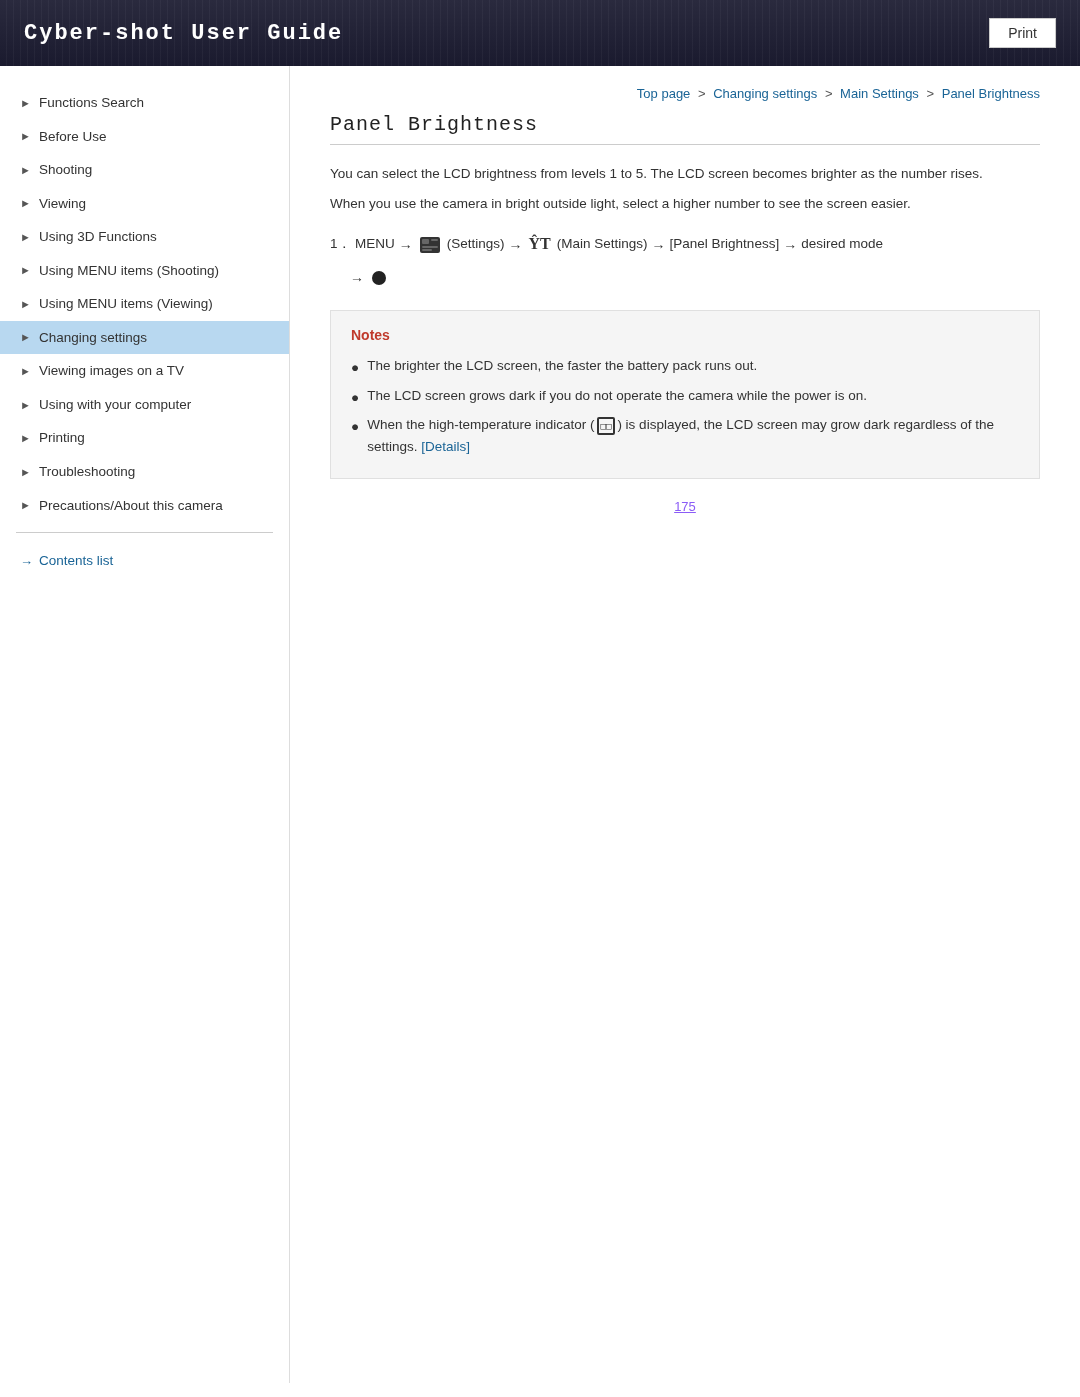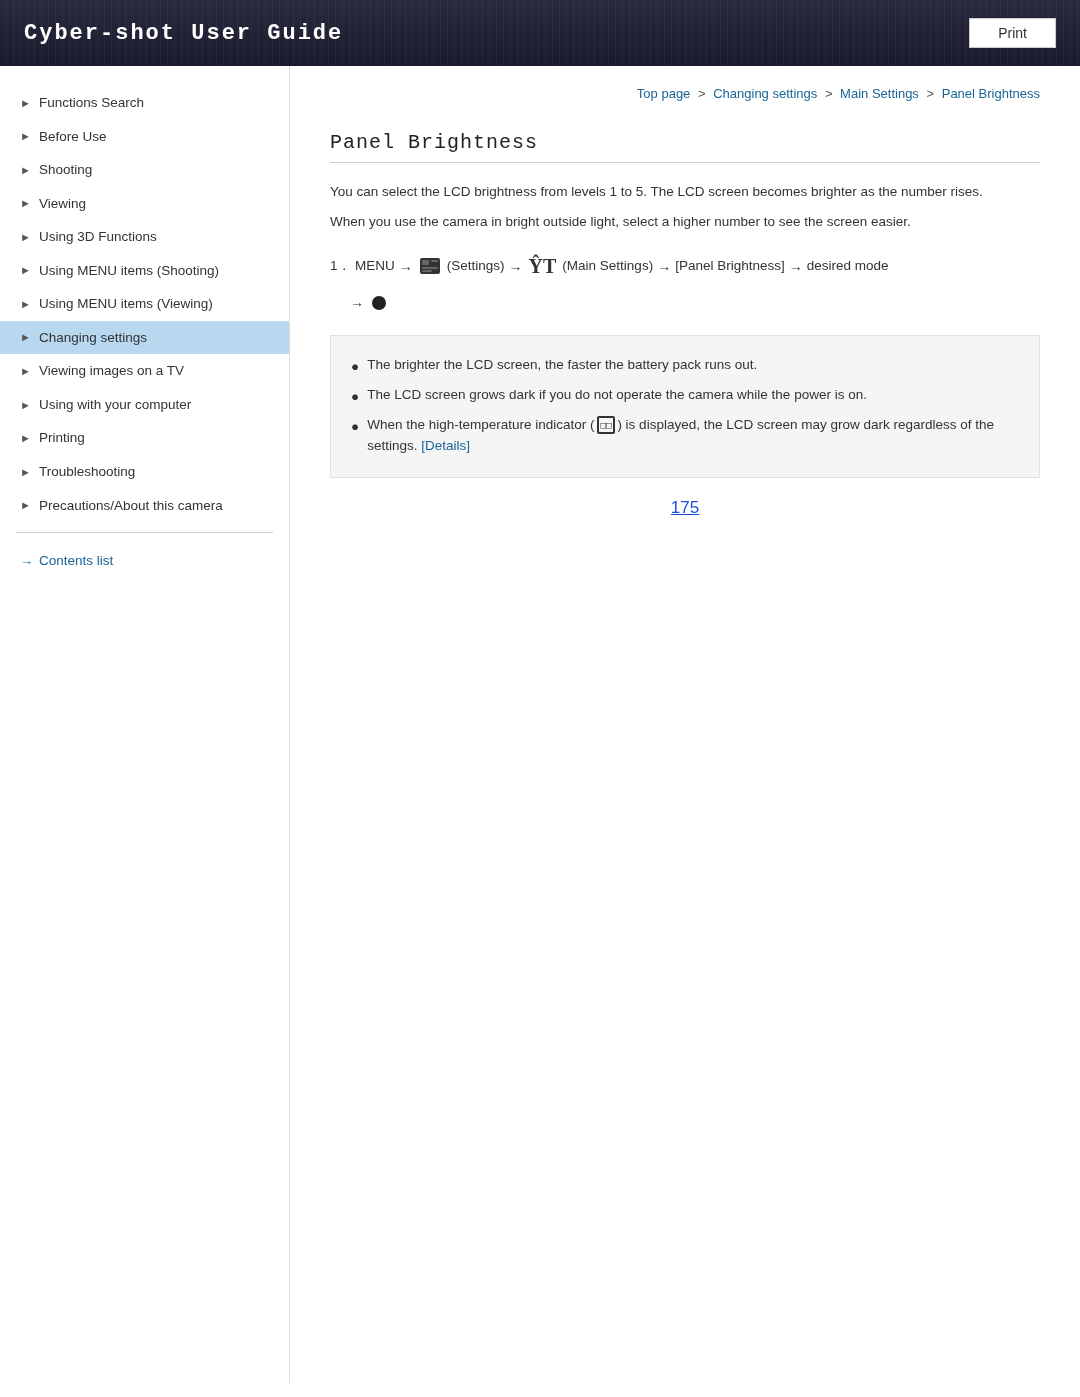--- a/index.html
+++ b/index.html
@@ -40,21 +40,21 @@
       font-size: 22px;
       color: #fff;
       font-weight: bold;
       letter-spacing: 2px;
       position: relative;
       z-index: 1;
     }
     .print-button {
       background: #fff;
       border: 1px solid #ccc;
-      padding: 6px 28px;
+      padding: 6px 18px;
       font-size: 14px;
       cursor: pointer;
       position: relative;
       z-index: 1;
       color: #333;
     }
 
     
     .layout {
       display: flex;
@@ -109,21 +109,21 @@
 
     
     .main {
       flex: 1;
       padding: 20px 40px 40px 40px;
     }
 
     
     .breadcrumb {
       text-align: right;
-      margin-bottom: 30px;
+      margin-bottom: 12px;
       font-size: 13px;
     }
     .breadcrumb a, .breadcrumb span.link {
       color: #1a6496;
       text-decoration: none;
       cursor: pointer;
     }
     .breadcrumb .sep {
       color: #555;
       margin: 0 4px;
@@ -252,22 +252,22 @@
       font-size: 13px;
       color: #555;
       border-top: 1px solid #ddd;
       margin-top: 20px;
     }
 
     
     .page-number {
       text-align: center;
       padding: 20px;
-      font-size: 17px;
-      color: #1d4ed8;
+      font-size: 13px;
+      color: #8b5cf6;
       text-decoration: underline;
     }
   </style>
 </head>
 <body>
 
 <div class="header">
   <span class="header-title">Cyber-shot User Guide</span>
   <button class="print-button">Print</button>
 </div>
@@ -363,34 +363,35 @@
           <svg width="22" height="18" viewBox="0 0 22 18" style="vertical-align:middle; margin:0 2px;">
             <rect x="1" y="1" width="20" height="16" rx="2" fill="#333"></rect>
             <rect x="3" y="3" width="7" height="5" rx="1" fill="#666"></rect>
             <rect x="12" y="3" width="7" height="2" rx="1" fill="#666"></rect>
             <rect x="3" y="10" width="16" height="2" rx="1" fill="#666"></rect>
             <rect x="3" y="13" width="10" height="2" rx="1" fill="#666"></rect>
           </svg>
           <span>(Settings)</span>
           <span class="arrow-sym"> → </span>
 
-          <span style="font-size:20px; font-weight:bold; font-family:serif; vertical-align:middle; margin:0 2px;">ŶΤ</span>
+          <span style="font-size:16px; font-weight:bold; font-family:serif; vertical-align:middle; margin:0 2px;">ŶΤ</span>
           <span>(Main Settings)</span>
           <span class="arrow-sym"> → </span>
           <span>[Panel Brightness]</span>
           <span class="arrow-sym"> → </span>
           <span>desired mode</span>
         </div>
         <div style="margin-top:6px; display:flex; align-items:center; padding-left:20px;">
           <span class="arrow-sym">→</span>
           <span class="bullet-circle" style="margin-left:8px;"></span>
         </div>
       </div>
 
       <div class="notes-box">
+        <div class="notes-title">Notes</div>
         <ul class="notes-list">
           <li>
             <span class="bullet">●</span>
             <span class="note-text">The brighter the LCD screen, the faster the battery pack runs out.</span>
           </li>
           <li>
             <span class="bullet">●</span>
             <span class="note-text">The LCD screen grows dark if you do not operate the camera while the power is on.</span>
           </li>
           <li>

